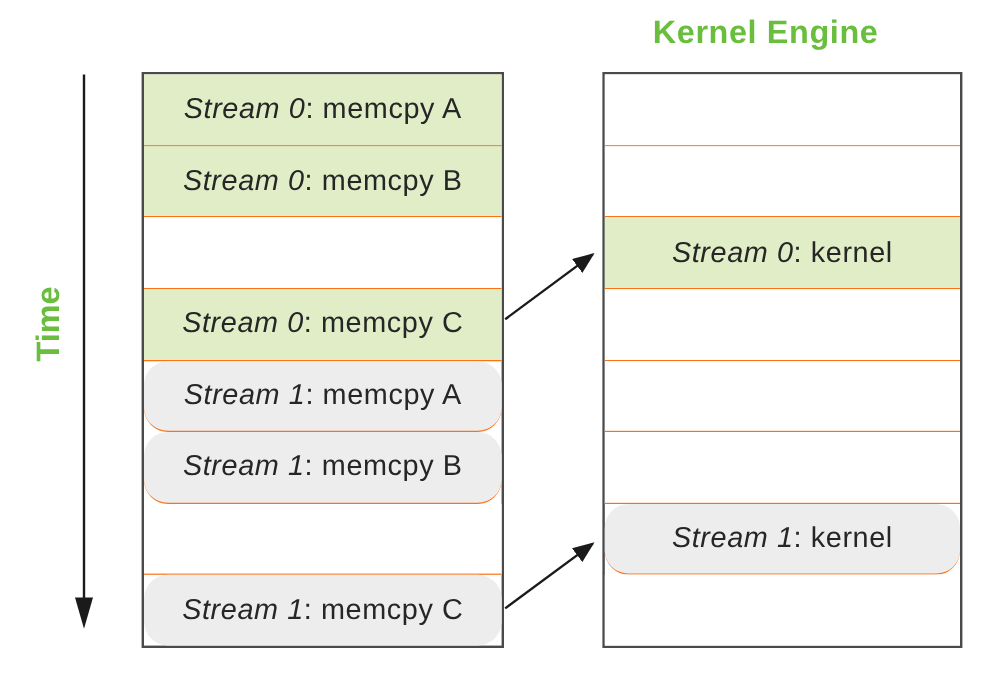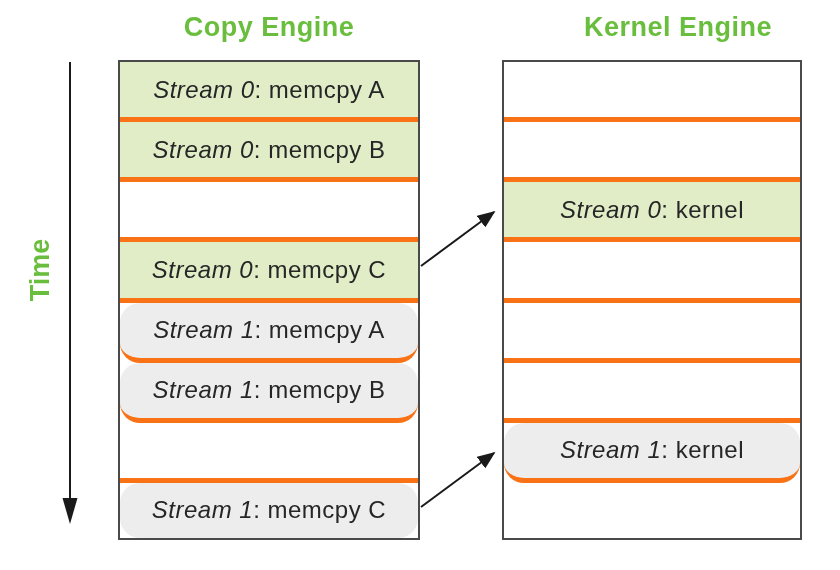--- a/index.html
+++ b/index.html
@@ -14,39 +14,39 @@
   .col-title {
     position: absolute;
     top: 12px;
     text-align: center;
     font-weight: bold;
     font-size: 27px;
     letter-spacing: 0.5px;
     color: var(--accent, #6abe3e);
   }
   .title-copy   { left: 118px; width: 302px; }
-  .title-kernel { left: 528px; width: 300px; }
+  .title-kernel { left: 488px; width: 300px; }
 
   .engine-col {
     position: absolute;
     top: 60px;
     height: 480px;
     box-sizing: border-box;
     border: 2px solid #4a4a4a;
     display: flex;
     flex-direction: column;
     background: #ffffff;
   }
   .col-copy   { left: 118px; width: 302px; }
   .col-kernel { left: 502px; width: 300px; }
 
   .engine-row {
     flex: 1 1 0;
     box-sizing: border-box;
-    border-bottom: 5px solid #f97316;
+    border-bottom: 1px solid #f97316;
     display: flex;
     align-items: center;
     justify-content: center;
     font-size: 24px;
     letter-spacing: 0.5px;
     color: #262626;
     white-space: pre;
   }
   .engine-row:last-child { border-bottom: none; }
   .fill-green { background: var(--fill-green, #e0edc6); }
@@ -72,21 +72,20 @@
     position: absolute;
     left: 0; top: 0;
     pointer-events: none;
   }
 </style>
 </head>
 <body>
 
 <div class="canvas">
 
-  <div class="col-title title-copy">Copy Engine</div>
 
   <div class="col-title title-kernel">Kernel Engine</div>
 
   <div class="time-label">Time</div>
 
   <div class="engine-col col-copy">
       <div class="engine-row fill-green"><span class="stream-label">Stream 0</span><span class="task-label">: memcpy A</span></div>
       <div class="engine-row fill-green"><span class="stream-label">Stream 0</span><span class="task-label">: memcpy B</span></div>
       <div class="engine-row fill-none"><span class="stream-label"></span><span class="task-label"></span></div>
       <div class="engine-row fill-green"><span class="stream-label">Stream 0</span><span class="task-label">: memcpy C</span></div>

